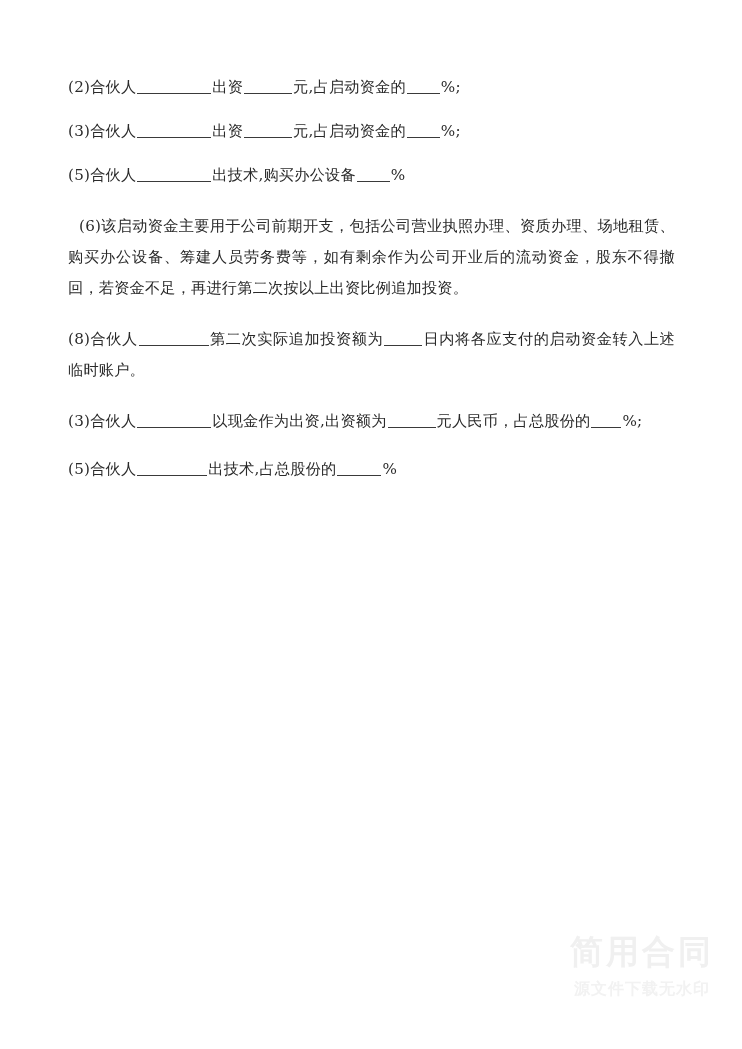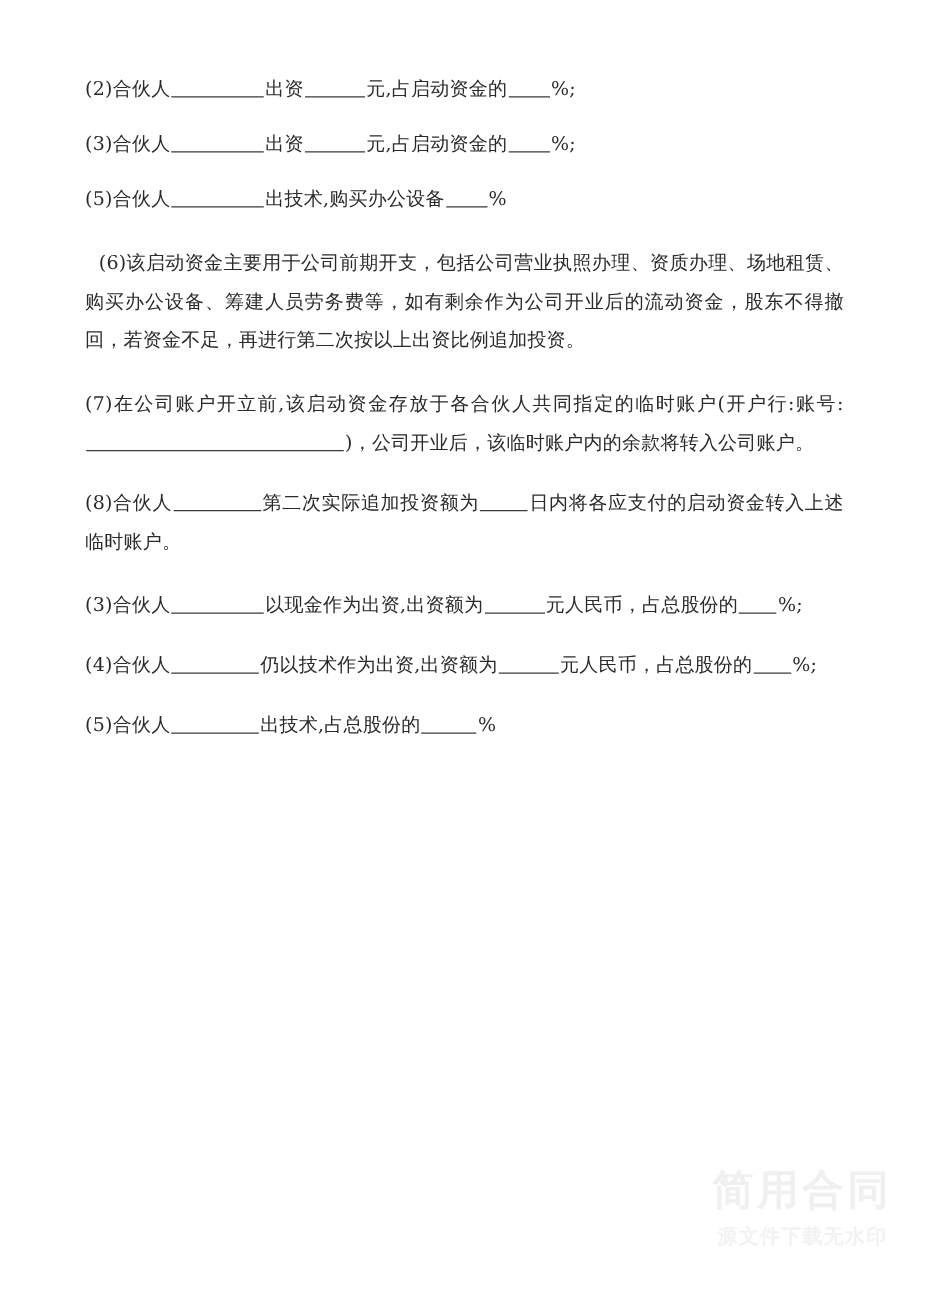--- a/index.html
+++ b/index.html
@@ -14,21 +14,21 @@
     color: #2a2a2a;
     overflow: hidden;
     position: relative;
   }
 
   .page {
     position: relative;
     width: 742px;
     height: 1049px;
     box-sizing: border-box;
-    padding: 56px 67px 0 68px;
+    padding: 72px 67px 0 68px;
   }
 
   
   .watermark {
     position: absolute;
     right: 28px;
     bottom: 52px;
     text-align: center;
     user-select: none;
     pointer-events: none;
@@ -110,38 +110,32 @@
 
 
     <p class="para gap-xl">
       <span>(5)</span><span>合伙人</span><span class="blank b-name"></span><span>出技术,购买办公设备</span><span class="blank b-pct"></span><span>%</span>
     </p>
 
     <p class="para indent gap-xl">
       <span>(6)</span><span>该启动资金主要用于公司前期开支，包括公司营业执照办理、资质办理、场地租赁、购买办公设备、筹建人员劳务费等，如有剩余作为公司开业后的流动资金，股东不得撤回，若资金不足，再进行第二次按以上出资比例追加投资。</span>
     </p>
 
-    <p class="para gap-lg">
-      <span>(7)</span><span>在公司账户开立前,该启动资金存放于各合伙人共同指定的临时账户(开户行:账号:</span><span class="blank b-acct"></span><span>)，公司开业后，该临时账户内的余款将转入公司账户。</span>
-    </p>
 
     <p class="para gap-xl">
       <span>(8)</span><span>合伙人</span><span class="blank b-name2"></span><span>第二次实际追加投资额为</span><span class="blank b-days"></span><span>日内将各应支付的启动资金转入上述临时账户。</span>
     </p>
 
 
 
 
     <p class="para gap-lg">
       <span>(3)</span><span>合伙人</span><span class="blank b-name"></span><span>以现金作为出资,出资额为</span><span class="blank b-amt"></span><span>元人民币，占总股份的</span><span class="blank b-pct2"></span><span>%;</span>
     </p>
 
-    <p class="para gap-lg">
-      <span>(4)</span><span>合伙人</span><span class="blank b-name2"></span><span>仍以技术作为出资,出资额为</span><span class="blank b-amt"></span><span>元人民币，占总股份的</span><span class="blank b-pct2"></span><span>%;</span>
-    </p>
 
     <p class="para gap-xl">
       <span>(5)</span><span>合伙人</span><span class="blank b-name2"></span><span>出技术,占总股份的</span><span class="blank b-sm"></span><span>%</span>
     </p>
 
 
   </div>
 </div>
 
 </body></html>

